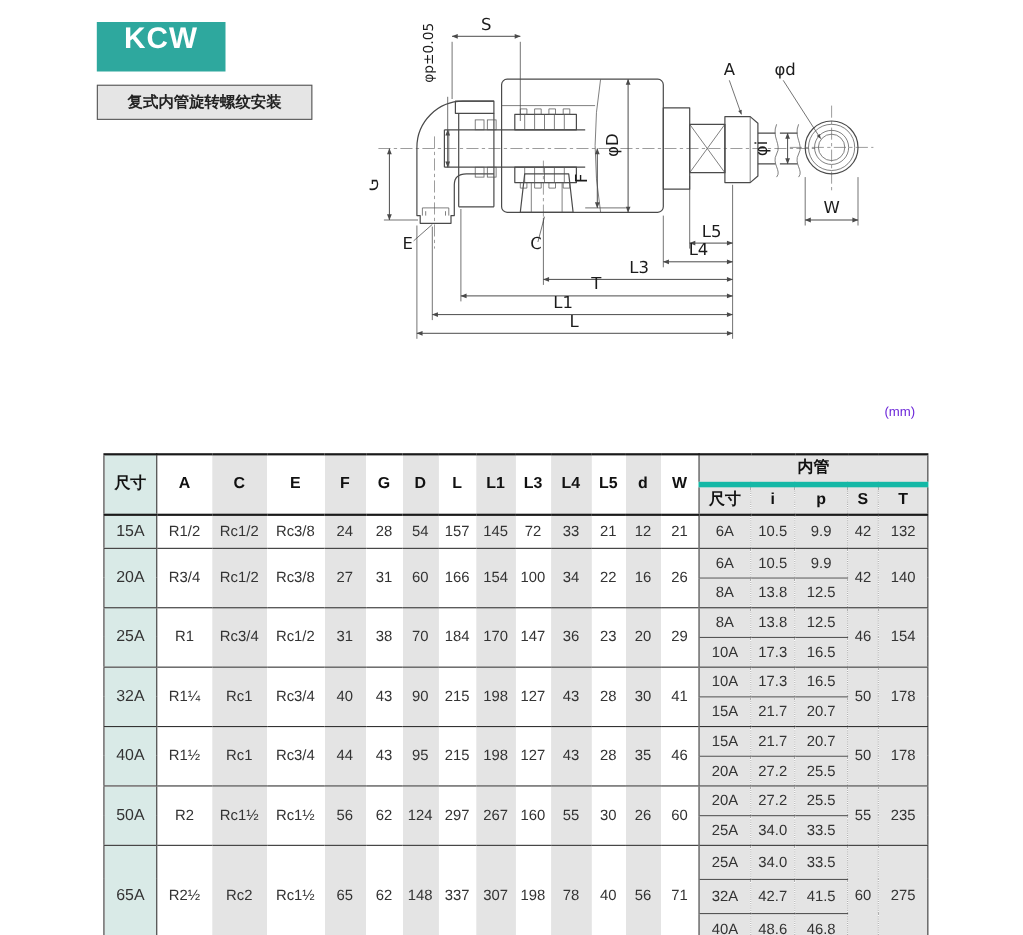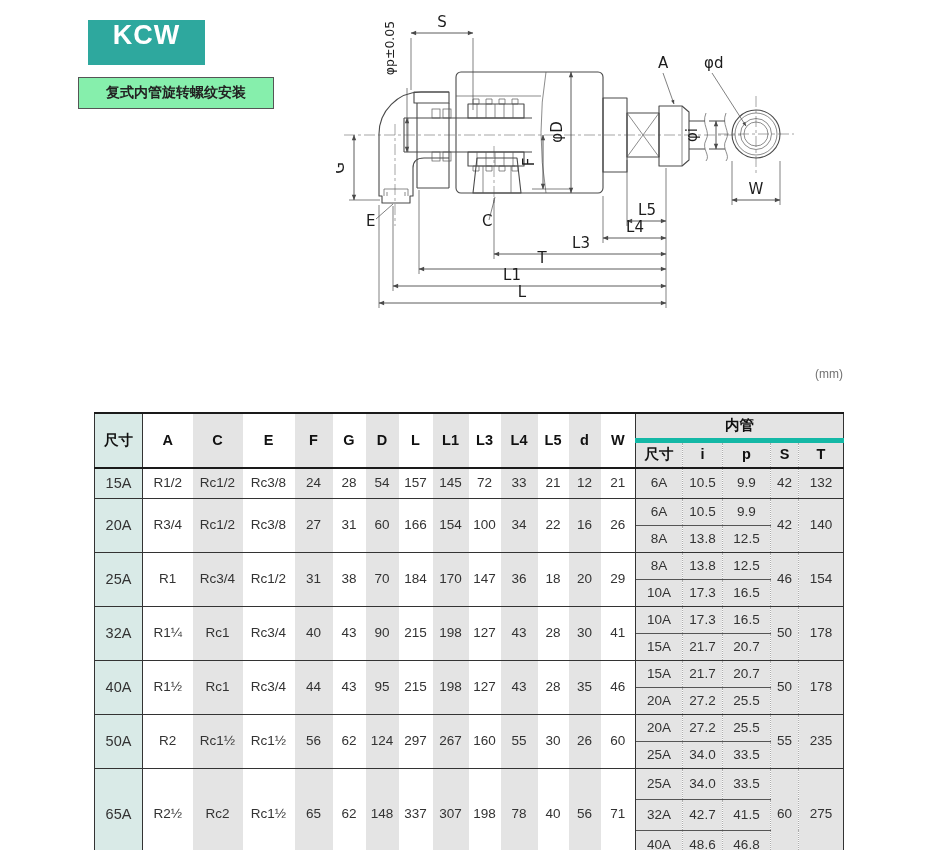--- a/index.html
+++ b/index.html
@@ -4,38 +4,38 @@
 <style>
   html,body{margin:0;padding:0;background:#fff;}
   .page{position:relative;width:930px;height:850px;background:#ffffff;
         font-family:"Liberation Sans","DejaVu Sans",sans-serif;overflow:hidden;}
 
   
   .badge{position:absolute;left:88px;top:20px;width:117px;height:45px;
          display:flex;justify-content:center;}
   .badge span{color:#fff;font-size:27px;font-weight:bold;letter-spacing:1px;
               font-family:"Liberation Sans",sans-serif;}
-  .subtitle-box{position:absolute;left:78px;top:77px;width:196px;height:32px;
-                border:1px solid #555;box-sizing:border-box;background:#86efac;
+  .subtitle-box{position:absolute;left:88px;top:77px;width:196px;height:32px;
+                border:1px solid #555;box-sizing:border-box;background:#e5e5e5;
                 display:flex;align-items:center;justify-content:center;}
   .subtitle-box span{font-size:14px;font-weight:bold;color:#222;}
 
   
   .drawing{position:absolute;left:336px;top:0;width:594px;height:335px;}
   .ln{stroke:#4a4a4a;stroke-width:1.1;fill:none;stroke-linejoin:round;}
   .thin{stroke:#5a5a5a;stroke-width:.7;fill:none;}
   .cl{stroke:#808080;stroke-width:.7;fill:none;stroke-dasharray:11 3 3 3;}
   .dim{stroke:#4a4a4a;stroke-width:.9;fill:none;}
   .ext{stroke:#4a4a4a;stroke-width:.7;fill:none;}
   .lbl{font-family:"DejaVu Sans",sans-serif;font-size:15px;fill:#1c1c1c;}
   .lbl-s{font-family:"DejaVu Sans",sans-serif;font-size:12.5px;fill:#1c1c1c;}
 
   
-  .mm-label{position:absolute;left:793px;top:367px;width:50px;text-align:right;
-            font-size:12px;color:#737373;}
+  .mm-label{position:absolute;left:793px;top:367px;width:50px;text-align:center;
+            font-size:12px;color:#6d28d9;}
 
   
   .dim-table{position:absolute;left:94px;top:388px;width:749px;
              border-collapse:collapse;table-layout:fixed;
              border-top:2px solid #1a1a1a;border-bottom:3px solid #1a1a1a;
              border-left:1px solid #333;border-right:1px solid #333;margin-top:24px;}
   .dim-table th,.dim-table td{padding:0;margin:0;text-align:center;vertical-align:middle;
              color:#333;font-size:13.5px;line-height:1.15;overflow:hidden;
              font-family:"Liberation Sans","DejaVu Sans",sans-serif;}
   .dim-table thead tr:first-child{height:27px;}
@@ -283,21 +283,21 @@
           <td rowspan="2">R1</td>
           <td class="shade" rowspan="2">Rc3/4</td>
           <td rowspan="2">Rc1/2</td>
           <td class="shade" rowspan="2">31</td>
           <td rowspan="2">38</td>
           <td class="shade" rowspan="2">70</td>
           <td rowspan="2">184</td>
           <td class="shade" rowspan="2">170</td>
           <td rowspan="2">147</td>
           <td class="shade" rowspan="2">36</td>
-          <td rowspan="2">18</td>
+          <td rowspan="2">23</td>
           <td class="shade" rowspan="2">20</td>
           <td rowspan="2">29</td>
           <td class="inner inner-first">8A</td>
           <td class="inner dot">13.8</td>
           <td class="inner dot">12.5</td>
           <td class="inner dot" rowspan="2">46</td>
           <td class="inner dot" rowspan="2">154</td>
         </tr>
         <tr style="height: 27px;">
           <td class="inner inner-first sub">10A</td>

